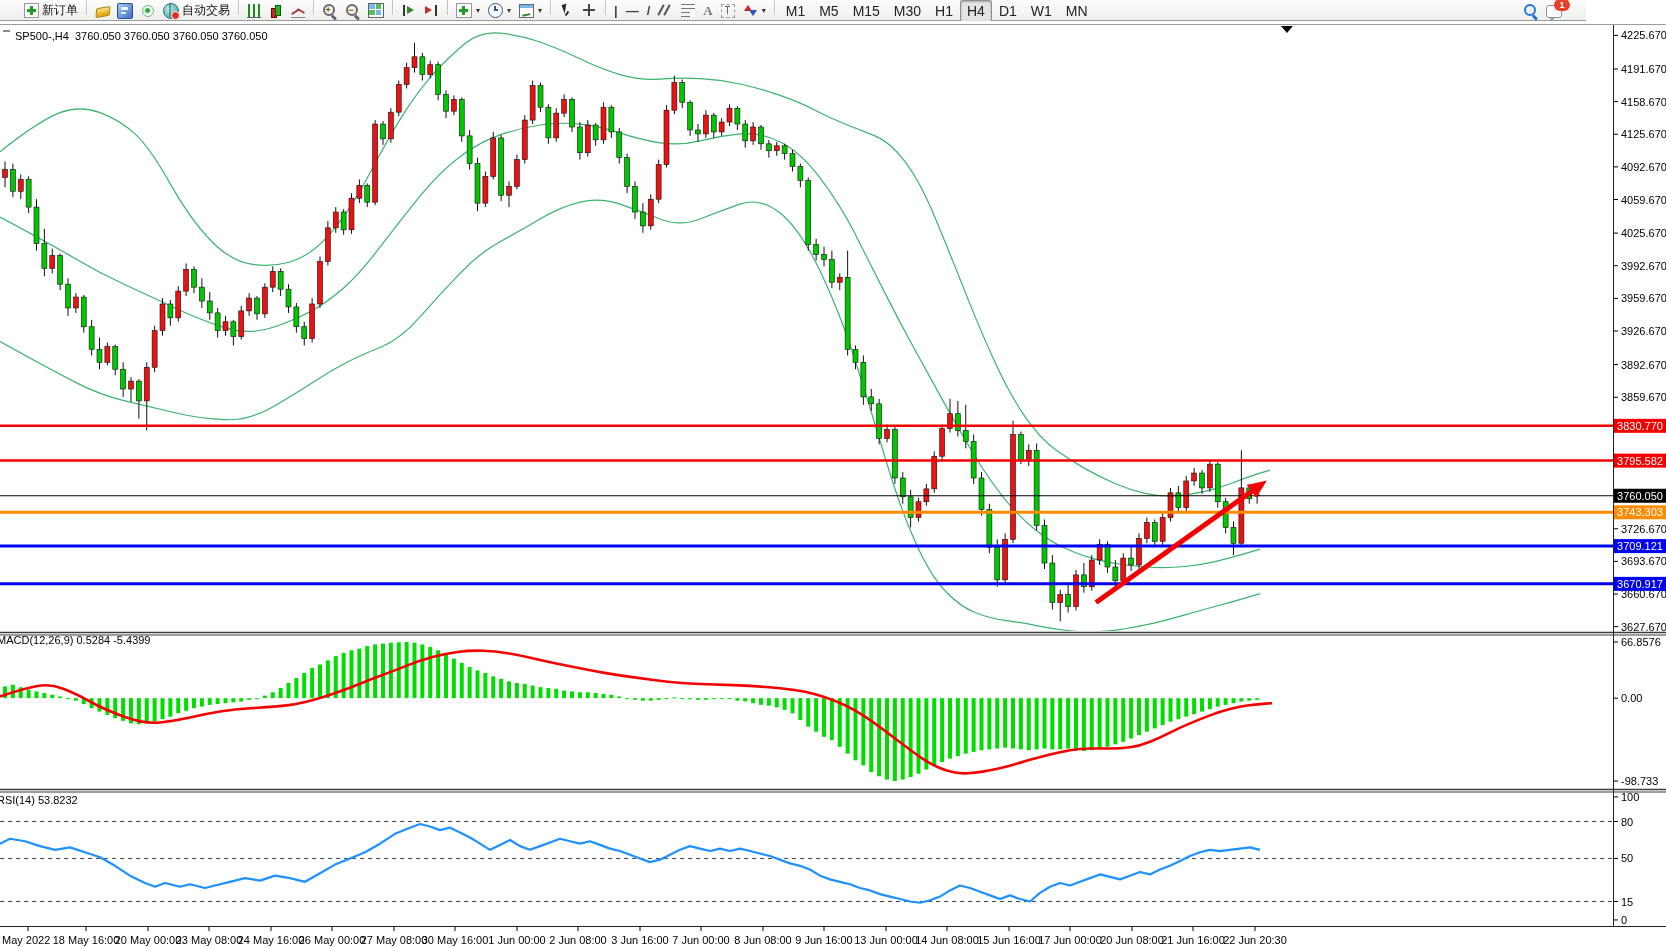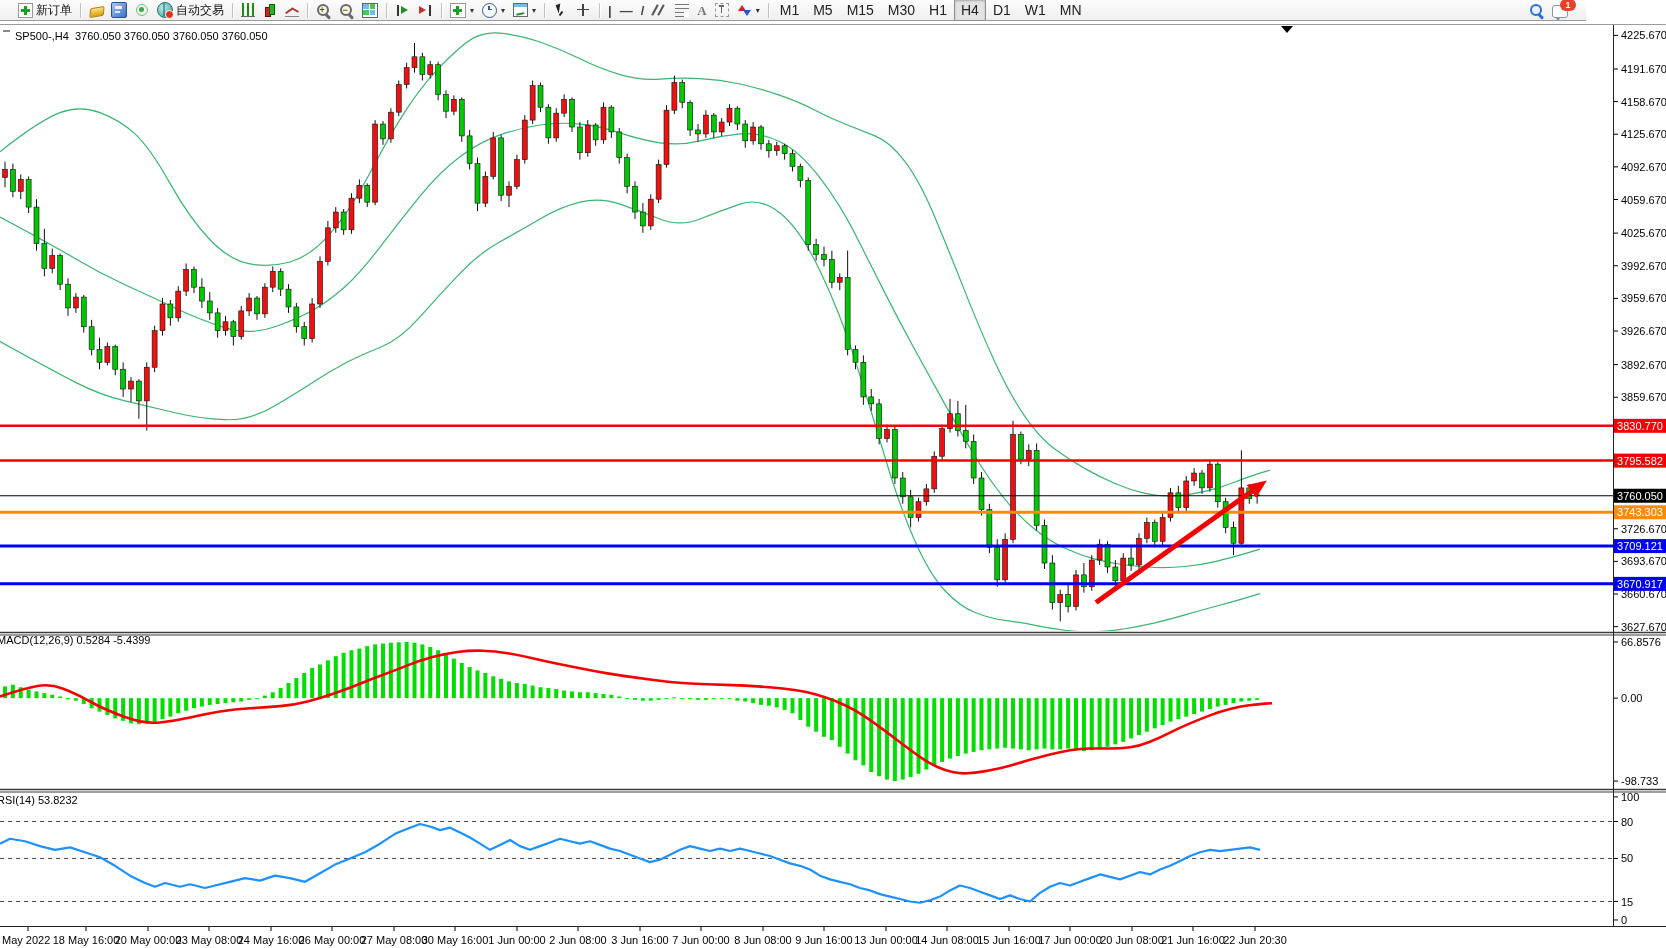--- a/index.html
+++ b/index.html
@@ -1,20 +1,20 @@
 <!DOCTYPE html>
 <html><head>
 <meta charset="utf-8">
 <style>
   html,body{margin:0;padding:0;background:#fff;font-family:"Liberation Sans",sans-serif;}
   #stage{position:relative;width:1666px;height:948px;background:#fff;overflow:hidden;}
   
   #toolbar{position:absolute;left:0;top:0;width:1586px;height:21px;
     background:linear-gradient(#fdfdfd,#eeeeec);border-bottom:1px solid #9a9a9a;
-    display:flex;align-items:center;padding:0 14px;box-sizing:border-box;}
+    display:flex;align-items:flex-start;padding:0 20px;box-sizing:border-box;}
   .tbtn{display:inline-flex;align-items:center;gap:3px;height:19px;padding:0 3px;
     border:1px solid transparent;border-radius:2px;cursor:default;position:relative;}
   .tbtn .lbl{font-size:12px;color:#111;white-space:nowrap;}
   .tsep{width:1px;height:15px;background:#c2c2c2;margin:0 4px;box-shadow:1px 0 0 #fff;}
   .tspacer{flex:1;}
   .caret{font-size:8px;color:#333;margin-left:1px;}
   .glyph{font-size:13px;color:#444;font-weight:bold;line-height:13px;}
   .glyph.serif{font-family:"Liberation Serif",serif;color:#777;}
   .tf{font-size:14px;color:#222;padding:2px 6px;border:1px solid transparent;border-radius:2px;}
   .tf.active{background:#e3e3e3;border:1px solid #8f8f8f;box-shadow:inset 0 1px 2px rgba(0,0,0,.25);}

